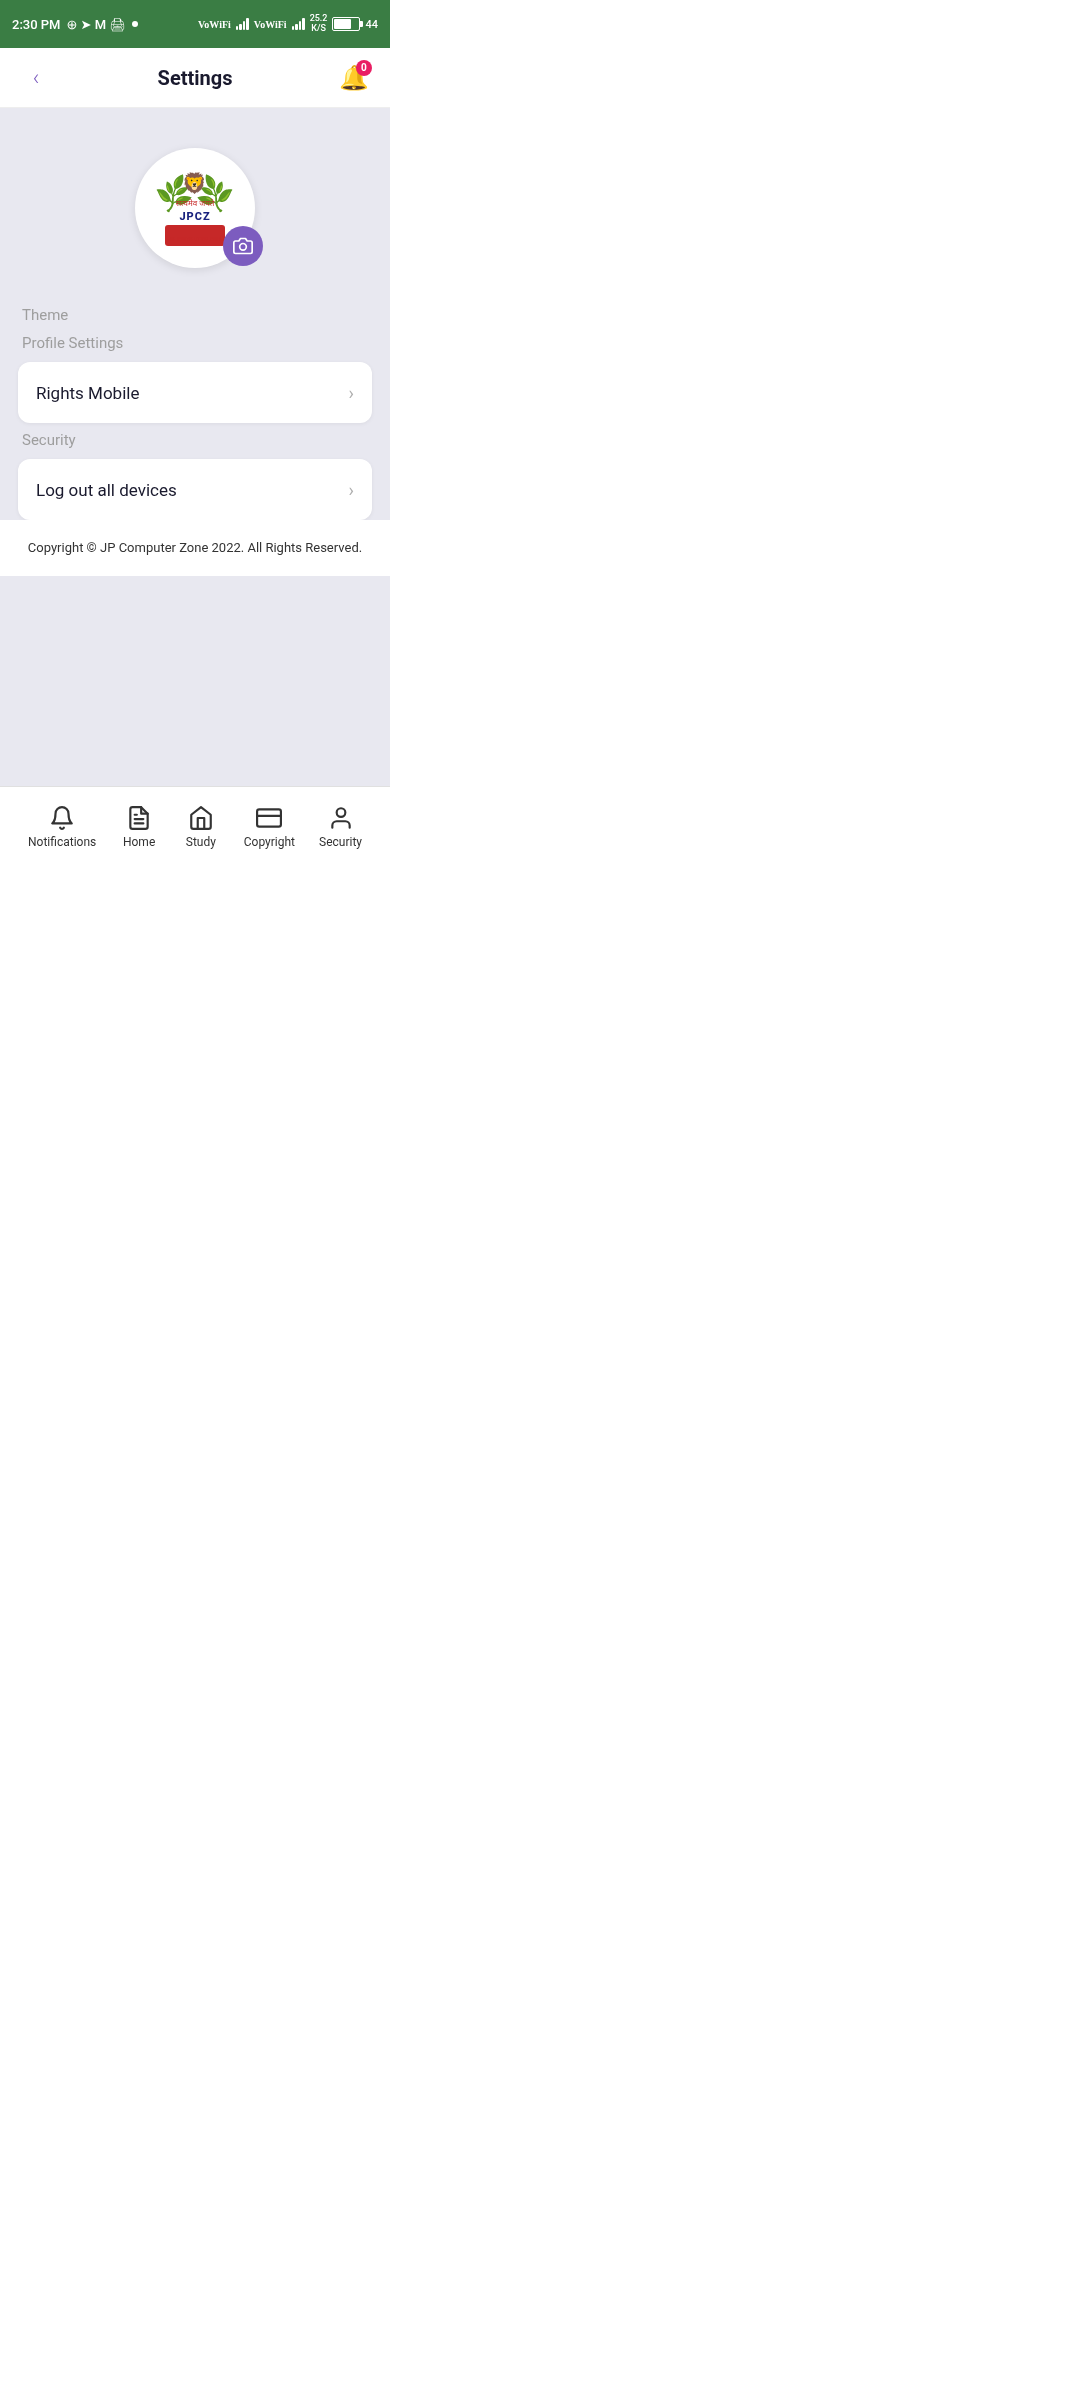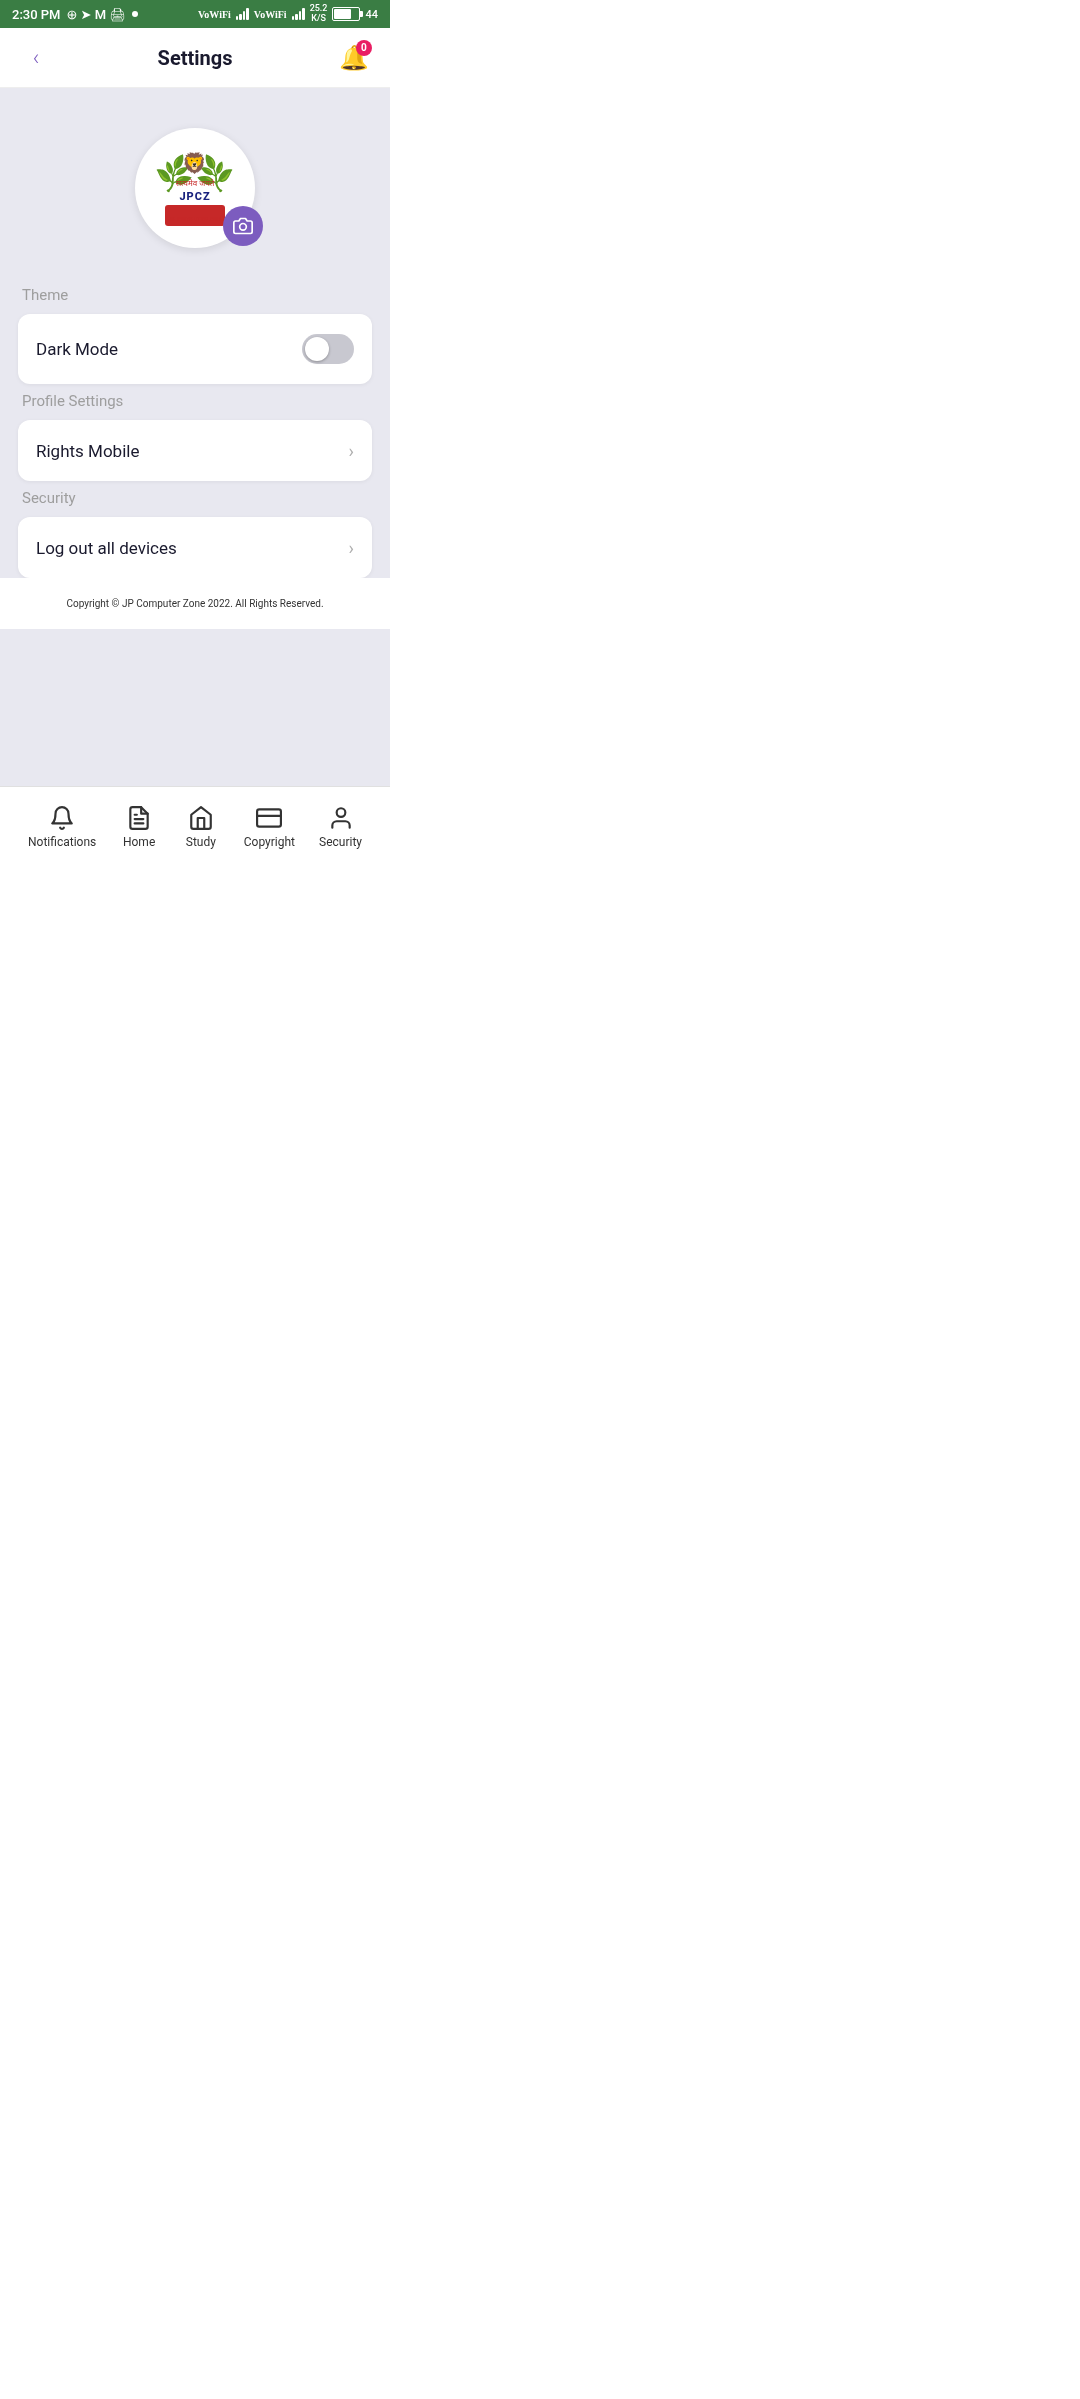--- a/index.html
+++ b/index.html
@@ -11,21 +11,21 @@
       font-family: -apple-system, BlinkMacSystemFont, 'Segoe UI', Roboto, sans-serif;
       background: #fff;
       display: flex;
       flex-direction: column;
       overflow: hidden;
     }
 
     
     .status-bar {
       background: #3a7d44;
-      height: 28px;
+      height: 48px;
       display: flex;
       justify-content: space-between;
       padding: 0 12px;
       color: #fff;
       font-size: 13px;
       font-weight: 500;
     }
     .status-left { display: flex; align-items: center; gap: 6px; }
     .status-right { display: flex; align-items: center; gap: 5px; font-size: 11px; }
     .status-dot { width: 6px; height: 6px; background: #fff; border-radius: 50%; }
@@ -240,21 +240,21 @@
       background: #fff;
       box-shadow: 0 1px 3px rgba(0,0,0,0.3);
       transition: left 0.2s;
     }
 
     
     .footer-copyright {
       background: #fff;
       padding: 18px 14px;
       text-align: center;
-      font-size: 10px;
+      font-size: 13px;
       color: #333;
       line-height: 1.5;
     }
 
     
     .bottom-nav {
       background: #fff;
       border-top: 1px solid #e0e0e0;
       height: 80px;
       display: flex;
@@ -358,28 +358,20 @@
           <path d="M23 19a2 2 0 0 1-2 2H3a2 2 0 0 1-2-2V8a2 2 0 0 1 2-2h4l2-3h6l2 3h4a2 2 0 0 1 2 2z"></path>
           <circle cx="12" cy="13" r="4"></circle>
         </svg>
       </div>
     </div>
   </div>
 
   <div class="settings-body">
 
     <div class="section-label">Theme</div>
-    <div class="settings-card">
-      <div class="settings-row">
-        <span class="settings-row-label">Dark Mode</span>
-        <div class="toggle-track">
-          <div class="toggle-thumb"></div>
-        </div>
-      </div>
-    </div>
 
     <div class="section-label">Profile Settings</div>
     <div class="settings-card">
       <div class="settings-row">
         <span class="settings-row-label">Rights Mobile</span>
         <span class="settings-chevron">›</span>
       </div>
     </div>
 
     <div class="section-label">Security</div>

